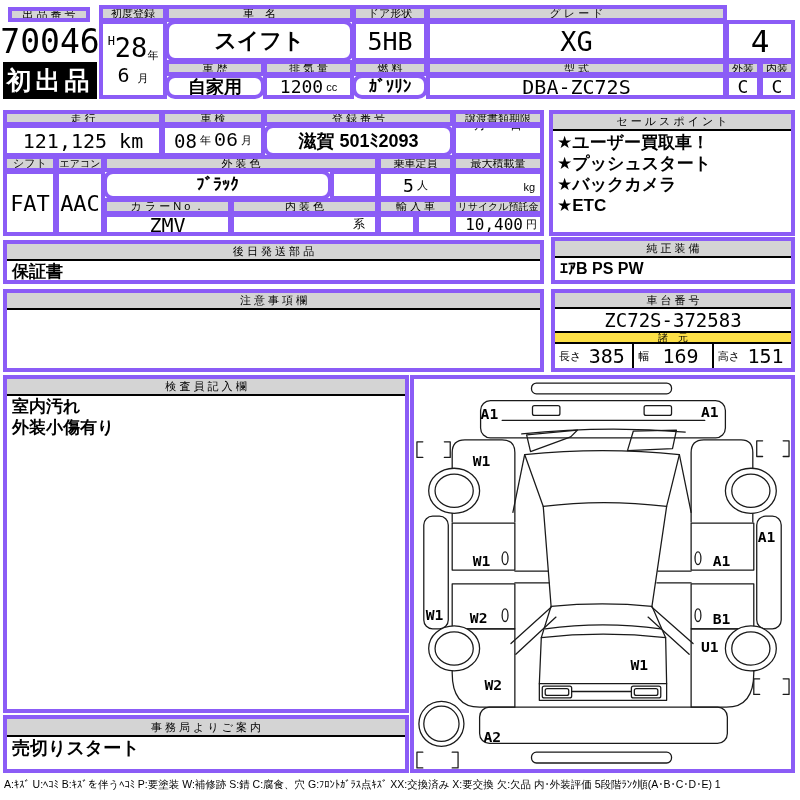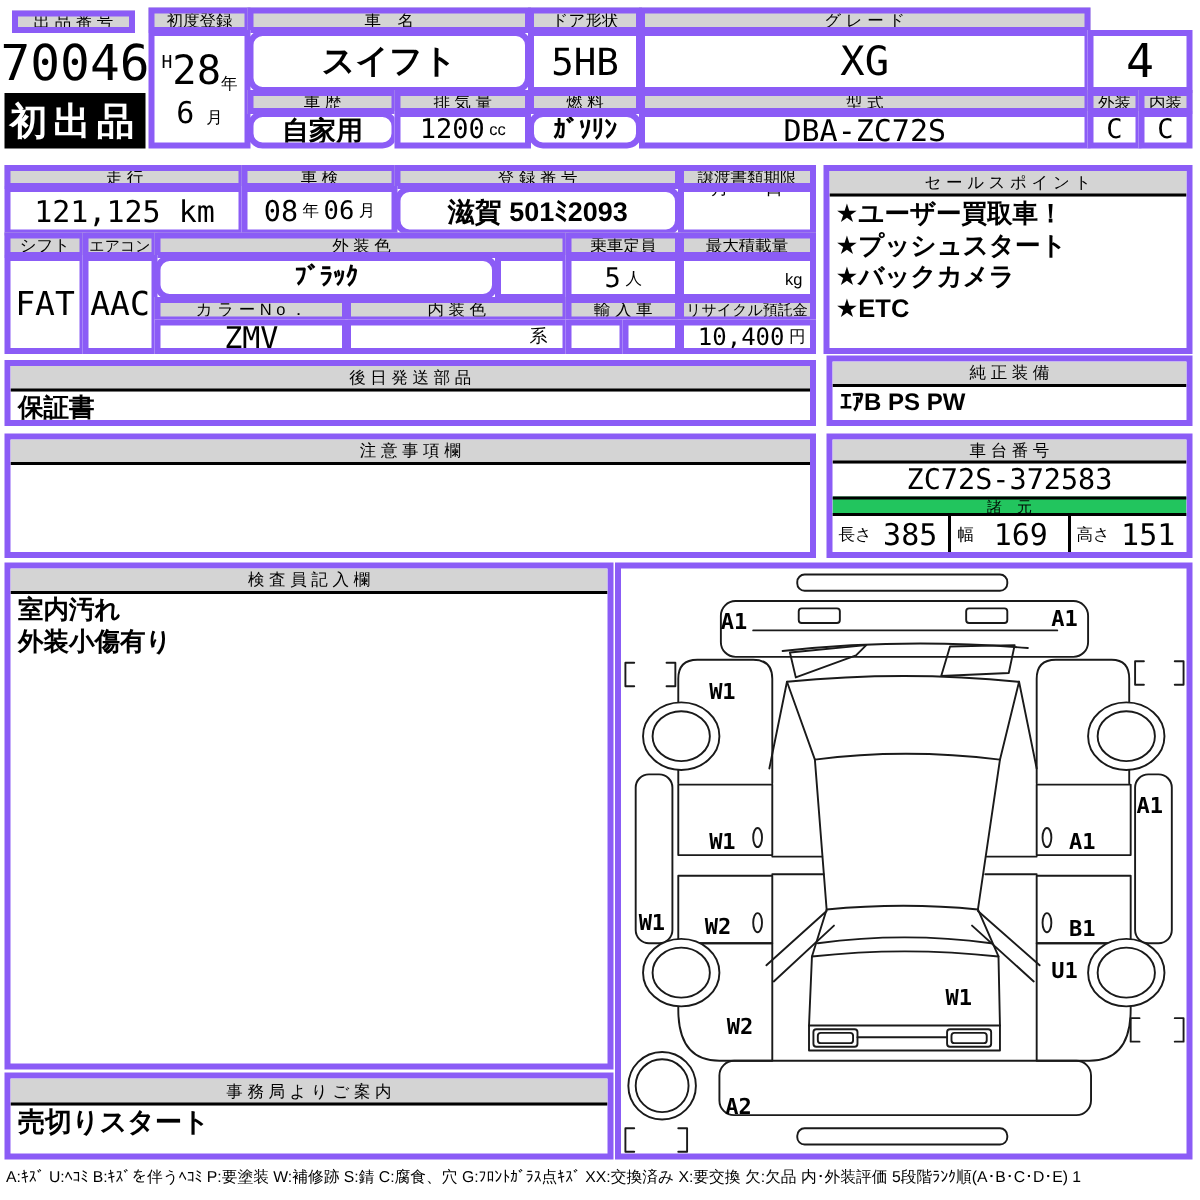--- a/index.html
+++ b/index.html
@@ -78,21 +78,21 @@
 
   <div class="cell hdr" style="left:3px;top:110px;width:160px;height:16px;">走 行</div>
   <div class="cell hdr" style="left:161px;top:110px;width:104px;height:16px;">車 検</div>
   <div class="cell hdr" style="left:263px;top:110px;width:191px;height:16px;">登 録 番 号</div>
   <div class="cell hdr" style="left:452px;top:110px;width:92px;height:16px;">譲渡書類期限</div>
 
   <div class="cell mono" style="left:3px;top:124px;width:160px;height:33px;font-size:20px;">121,125 km</div>
   <div class="cell" style="left:161px;top:124px;width:104px;height:33px;">
     <span class="mono" style="font-size:19px;">08</span>
     <span class="unit">年</span>
-    <span class="mono" style="font-size:17px;margin-left:3px;">06</span>
+    <span class="mono" style="font-size:20px;margin-left:3px;font-family:Liberation Mono, monospace;">06</span>
     <span class="unit">月</span>
   </div>
   <div class="cell b" style="left:263px;top:124px;width:191px;height:33px;font-size:18px;">滋賀 501ﾐ2093</div>
   <div class="cell bottom" style="left:452px;top:124px;width:92px;height:33px;font-size:12px;padding-bottom:19px;">月　　日</div>
 
   <div class="cell hdr" style="left:3px;top:155px;width:54px;height:17px;">シフト</div>
   <div class="cell hdr" style="left:55px;top:155px;width:50px;height:17px;font-size:10px;">エアコン</div>
   <div class="cell hdr" style="left:103px;top:155px;width:276px;height:17px;">外 装 色</div>
   <div class="cell hdr" style="left:377px;top:155px;width:77px;height:17px;">乗車定員</div>
   <div class="cell hdr" style="left:452px;top:155px;width:92px;height:17px;">最大積載量</div>
@@ -142,21 +142,21 @@
   </div>
 
   <div class="cell" style="left:3px;top:289px;width:541px;height:83px;">
     <div class="innerbar">注 意 事 項 欄</div>
     <div class="boxcontent"></div>
   </div>
 
   <div class="cell" style="left:551px;top:289px;width:244px;height:83px;">
     <div class="innerbar" style="height:14px;">車 台 番 号</div>
     <div class="abs mono" style="left:0;right:0;top:16px;height:22px;font-size:19px;display:flex;align-items:center;justify-content:center;">ZC72S-372583</div>
-    <div class="abs" style="left:0;right:0;top:38px;height:13px;background:#22c55e;border-top:2px solid #000;border-bottom:2px solid #000;font-size:10px;display:flex;align-items:center;justify-content:center;">諸　元</div>
+    <div class="abs" style="left:0;right:0;top:38px;height:13px;background:#fde047;border-top:2px solid #000;border-bottom:2px solid #000;font-size:10px;display:flex;align-items:center;justify-content:center;">諸　元</div>
     <div class="abs" style="left:0;right:0;top:51px;bottom:0;display:flex;">
       <div style="flex:1;border-right:2px solid #000;display:flex;align-items:center;padding-left:4px;">
         <span style="font-size:11px;">長さ</span>
         <span class="mono" style="font-size:20px;margin:0 auto;">385</span>
       </div>
       <div style="flex:1;border-right:2px solid #000;display:flex;align-items:center;padding-left:4px;">
         <span style="font-size:11px;">幅</span>
         <span class="mono" style="font-size:20px;margin:0 auto;">169</span>
       </div>
       <div style="flex:1;display:flex;align-items:center;padding-left:4px;">

